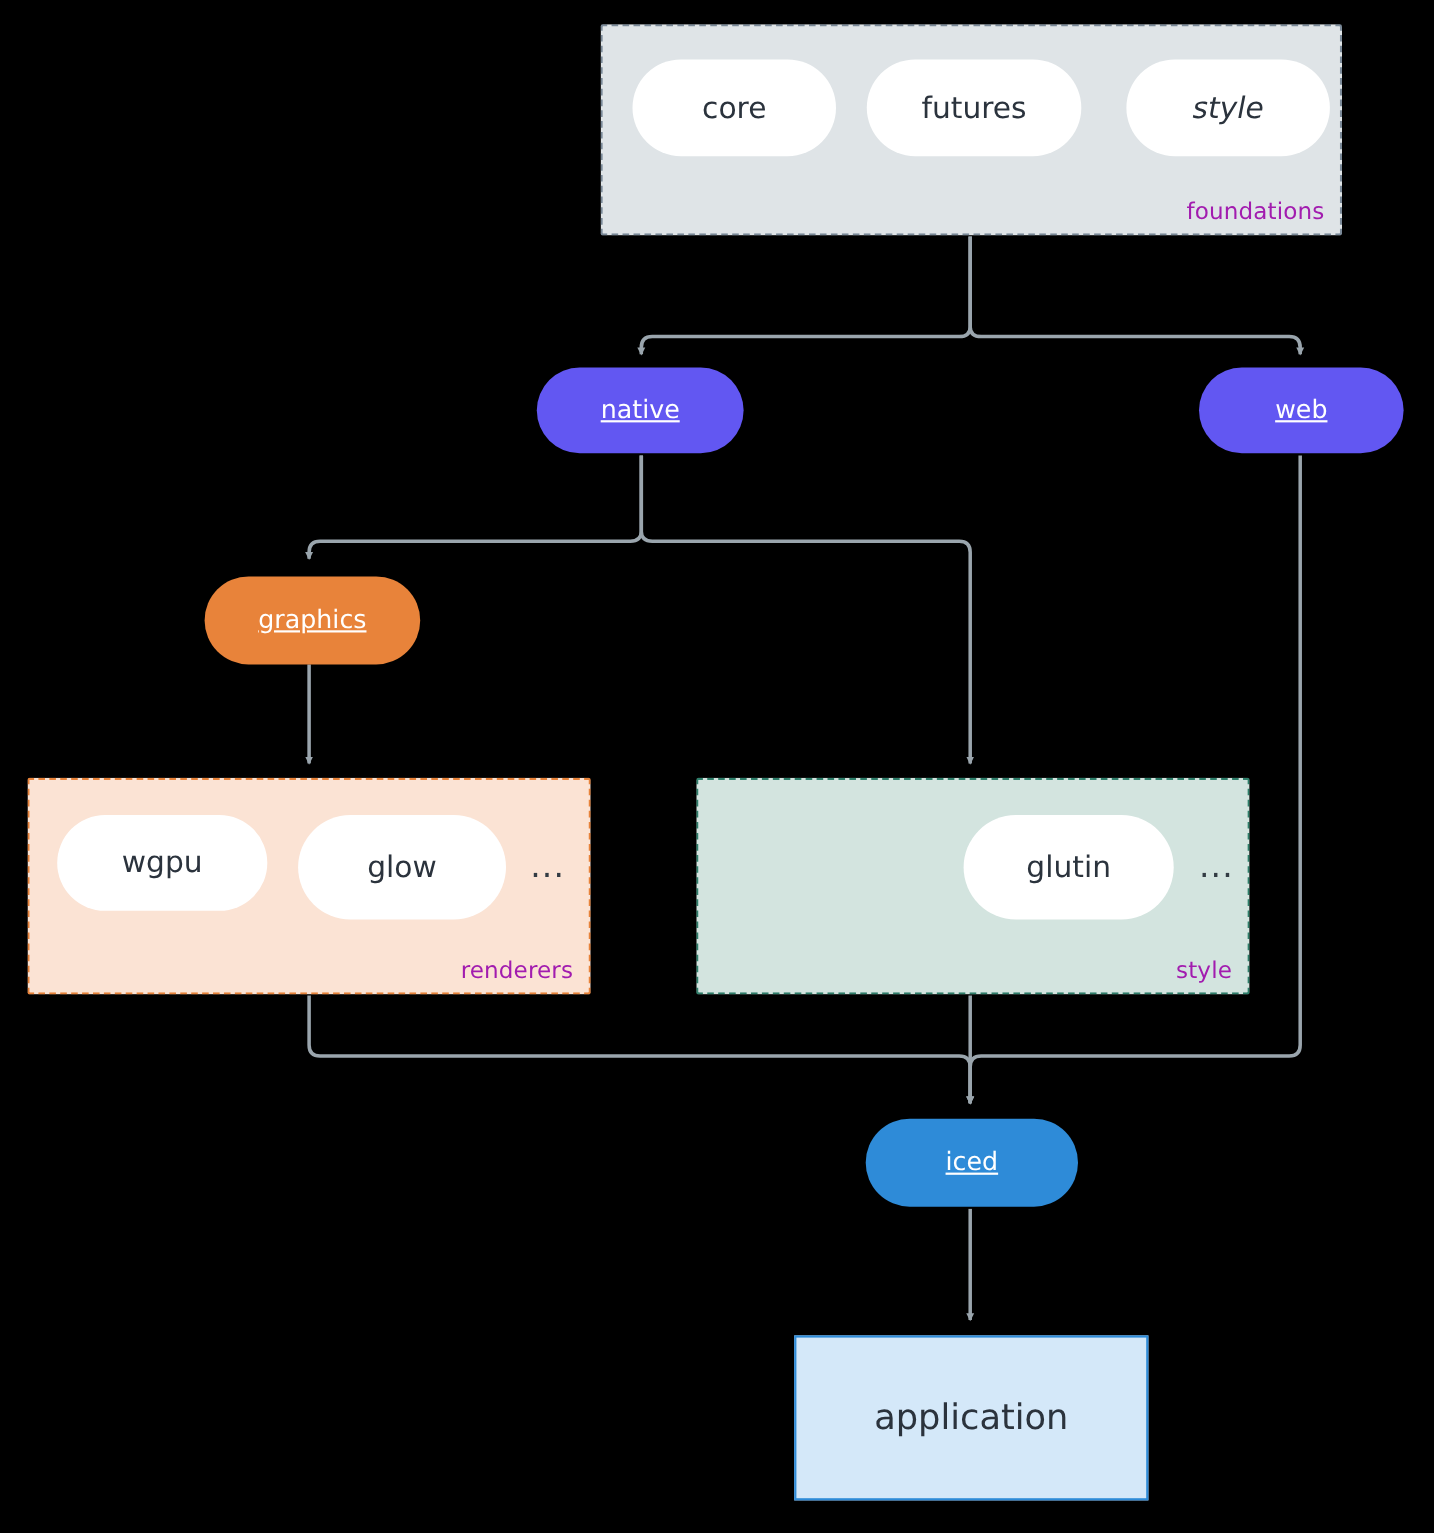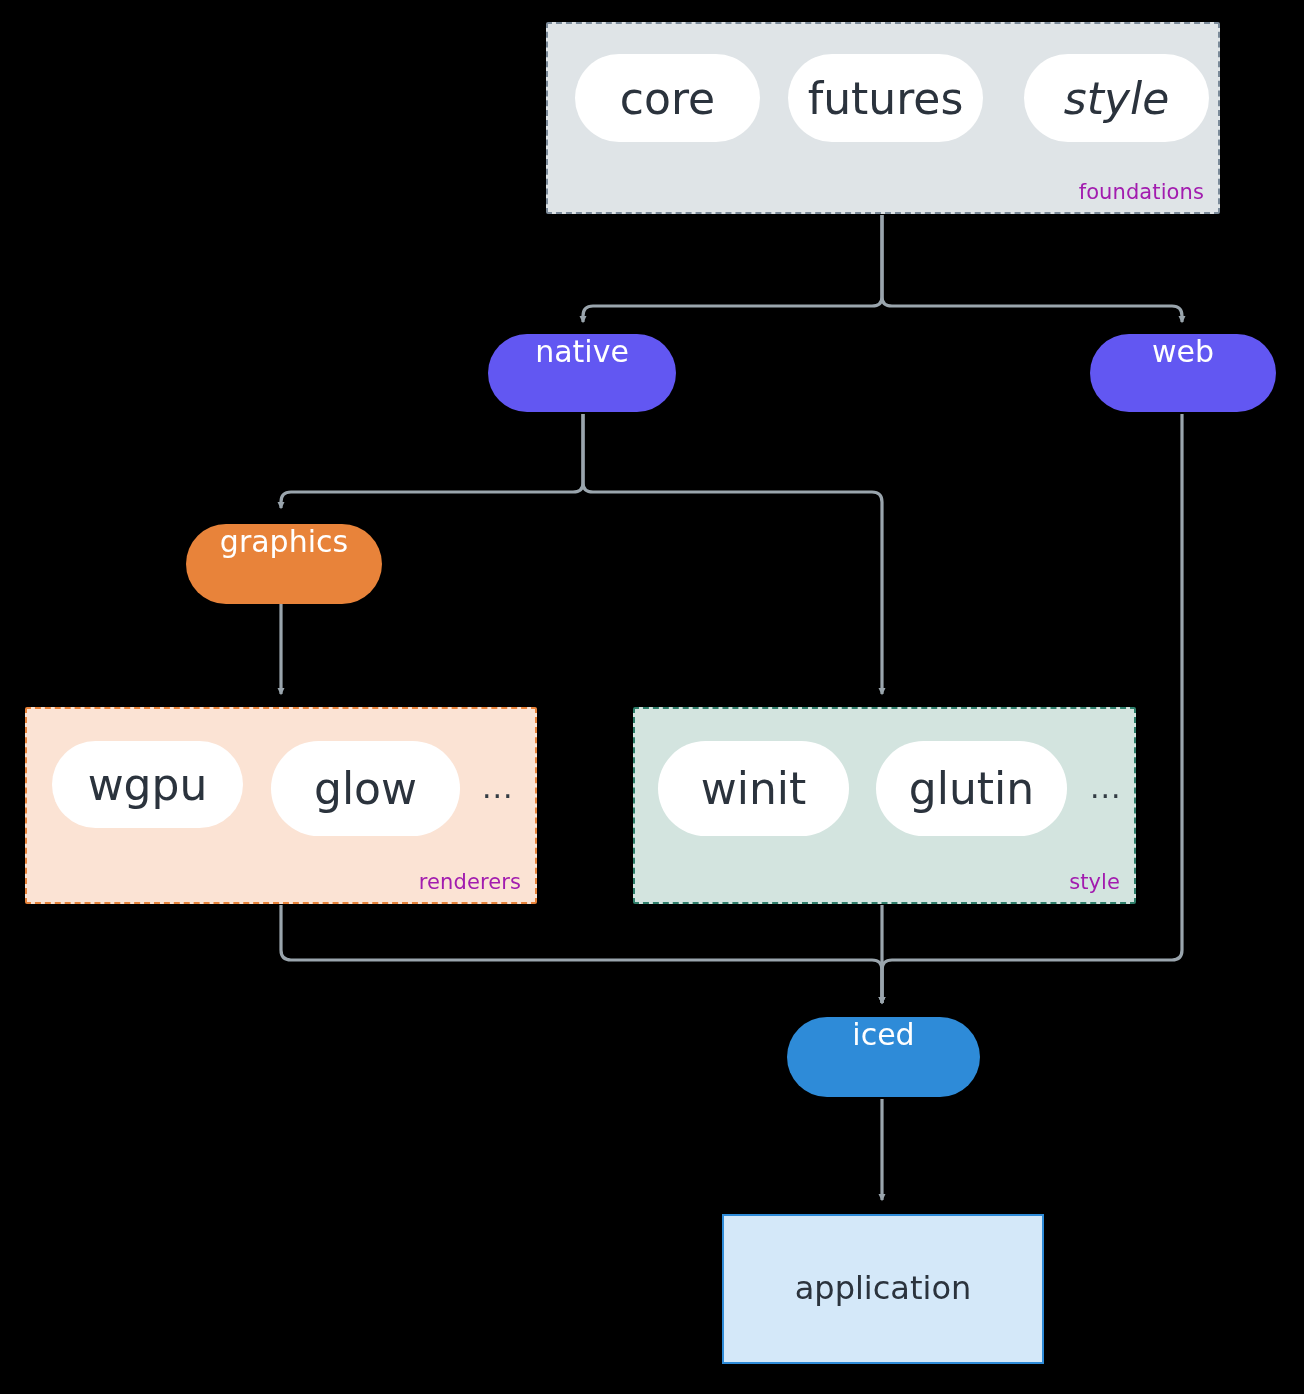--- a/index.html
+++ b/index.html
@@ -44,32 +44,33 @@
     box-sizing: border-box;
     display: flex;
     align-items: center;
     justify-content: center;
     border-radius: 999px;
     white-space: nowrap;
   }
   .pill-white {
     background: #ffffff;
     color: #2b333d;
-    font-size: 44px;
+    font-size: 27px;
   }
   .node {
     position: absolute;
     box-sizing: border-box;
     display: flex;
-    align-items: flex-start;
+    align-items: center;
     justify-content: center;
     border-radius: 999px;
     color: #ffffff;
-    font-size: 30px;
+    font-size: 23px;
     white-space: nowrap;
+    text-decoration: underline;
   }
   .ellipsis {
     position: absolute;
     color: #333c44;
     font-size: 30px;
     line-height: 1;
     letter-spacing: 1px;
   }
   .appbox {
     position: absolute;
@@ -149,23 +150,20 @@
       <span>wgpu</span>
     </div>
     <div class="pill pill-white" style="left:244px; top:32px; width:189px; height:95px;">
       <span>glow</span>
     </div>
     <div class="ellipsis" style="left:455px; top:64px;">...</div>
     <div class="cluster-label">renderers</div>
   </div>
 
   <div class="cluster" style="left:633px; top:707px; width:503px; height:197px; background:#d3e4df; border-color:#2f7f6b;">
-    <div class="pill pill-white" style="left:23px; top:32px; width:191px; height:95px;">
-      <span>winit</span>
-    </div>
     <div class="pill pill-white" style="left:241px; top:32px; width:191px; height:95px;">
       <span>glutin</span>
     </div>
     <div class="ellipsis" style="left:455px; top:64px;">...</div>
     <div class="cluster-label">style</div>
   </div>
 
   <div class="node" style="left:787px; top:1017px; width:193px; height:80px; background:#2e8bd8;">
     <span>iced</span>
   </div>

